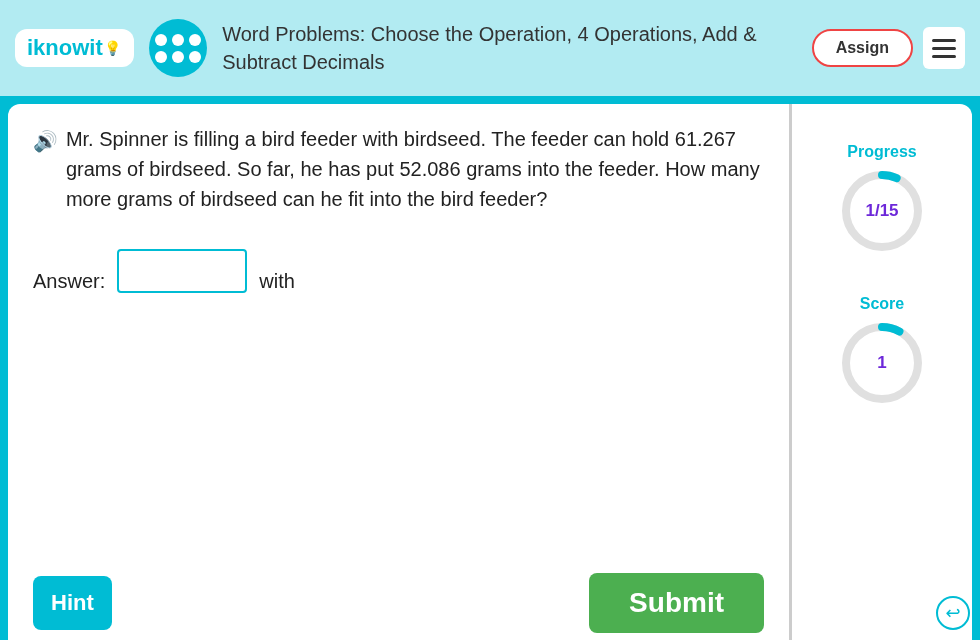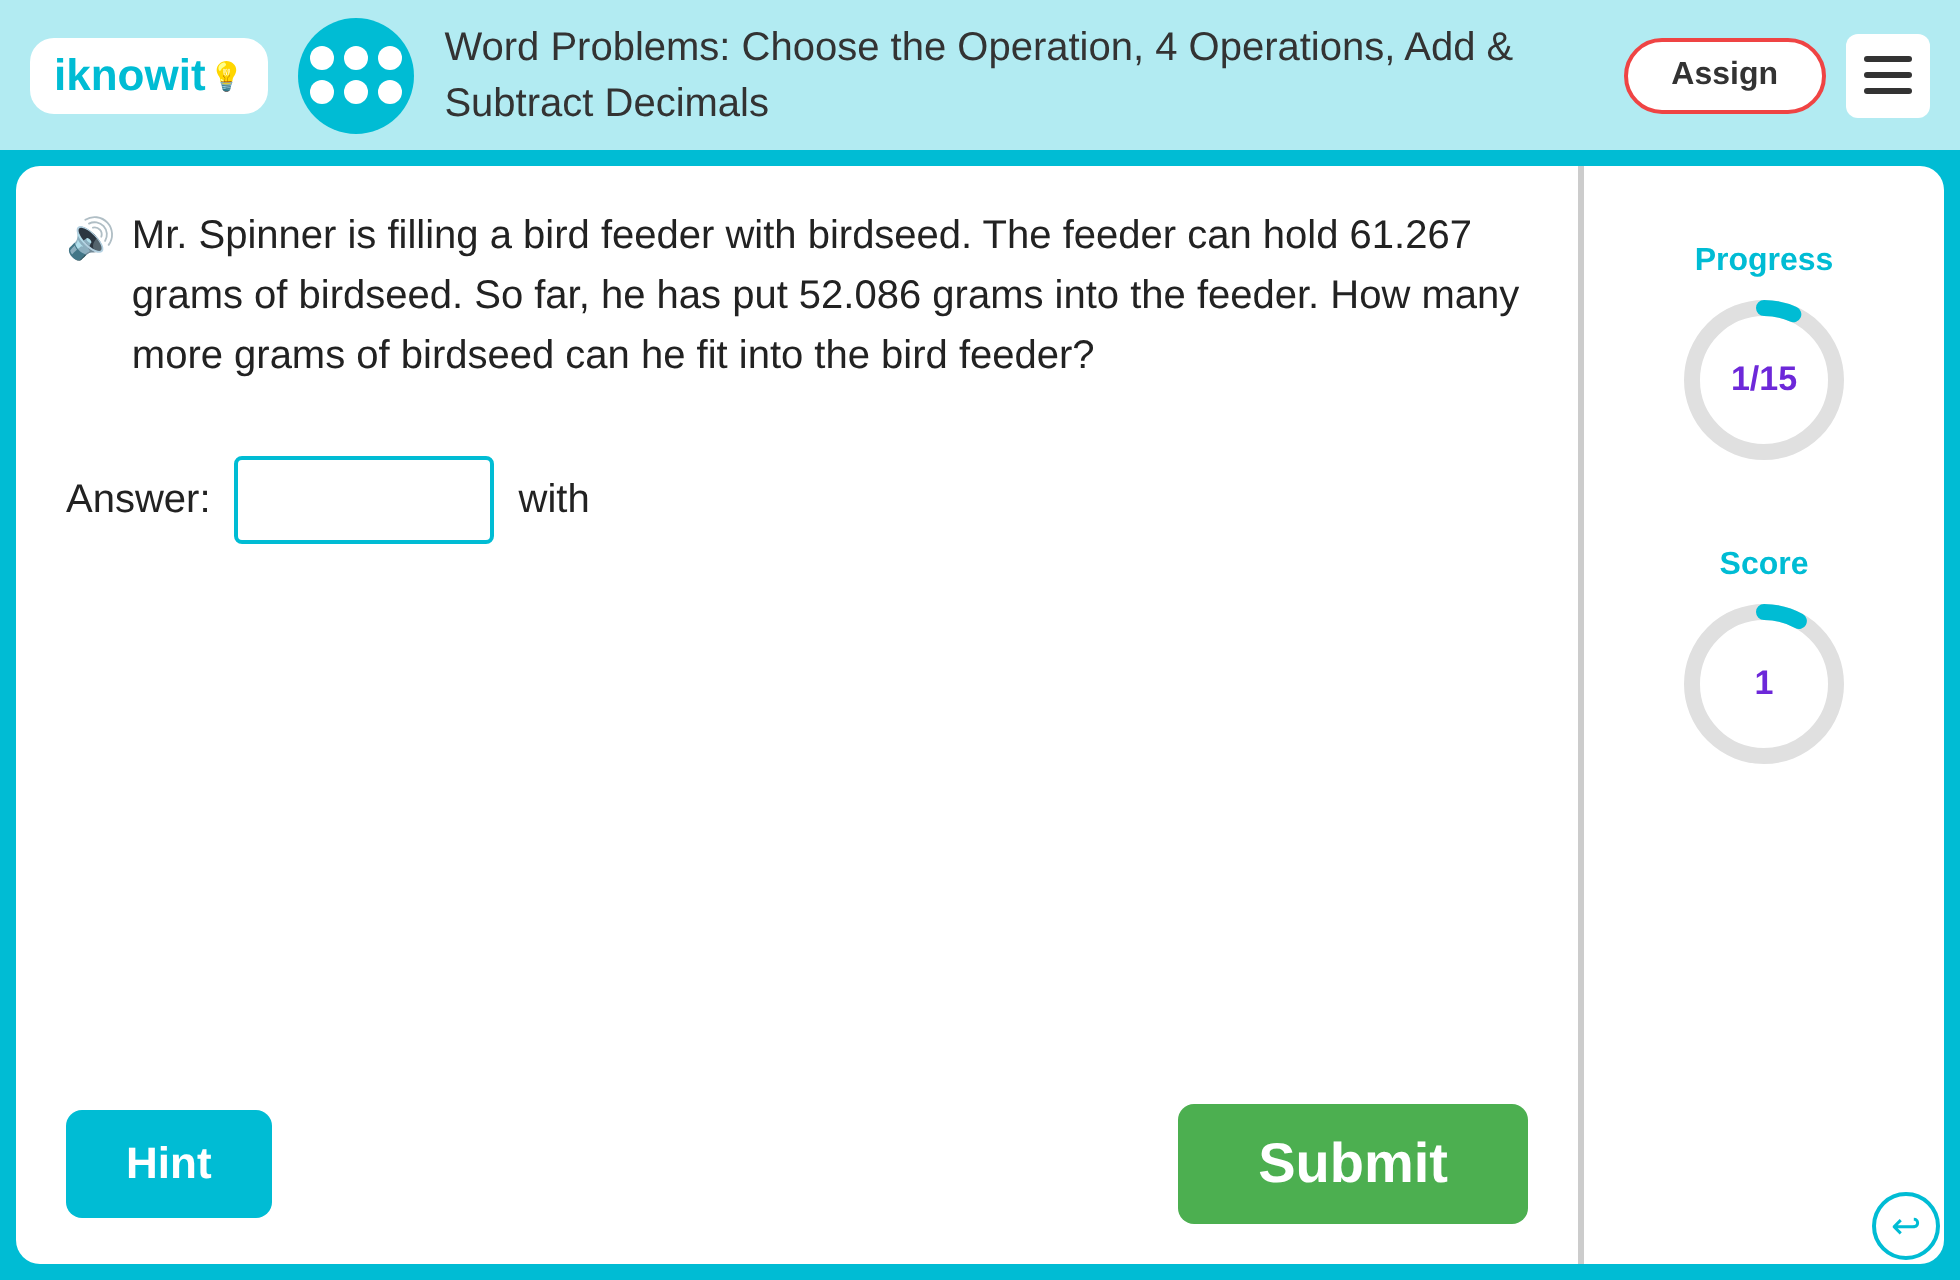--- a/index.html
+++ b/index.html
@@ -7,21 +7,21 @@
       width: 980px;
       height: 640px;
       background: #00bcd4;
       font-family: Arial, sans-serif;
       overflow: hidden;
     }
 
     
     .header {
       background: #b2ebf2;
-      height: 75px;
+      height: 96px;
       display: flex;
       align-items: center;
       padding: 0 15px;
       gap: 15px;
     }
 
     .logo-box {
       background: white;
       border-radius: 12px;
       padding: 6px 12px;
@@ -152,21 +152,21 @@
     .speaker-icon {
       color: #00bcd4;
       font-size: 20px;
       flex-shrink: 0;
       margin-top: 2px;
       cursor: pointer;
     }
 
     .answer-row {
       display: flex;
-      align-items: center;
+      align-items: flex-end;
       gap: 12px;
       font-size: 20px;
       color: #222;
       margin-top: 10px;
     }
 
     .answer-input {
       width: 130px;
       height: 44px;
       border: 2px solid #00bcd4;
@@ -188,21 +188,21 @@
       align-items: center;
       margin-top: auto;
       padding-top: 15px;
     }
 
     .hint-btn {
       background: #00bcd4;
       color: white;
       border: none;
       border-radius: 8px;
-      padding: 14px 30px;
+      padding: 14px 18px;
       font-size: 22px;
       font-weight: bold;
       cursor: pointer;
       text-align: right;
     }
 
     .submit-btn {
       background: #4caf50;
       color: white;
       border: none;

